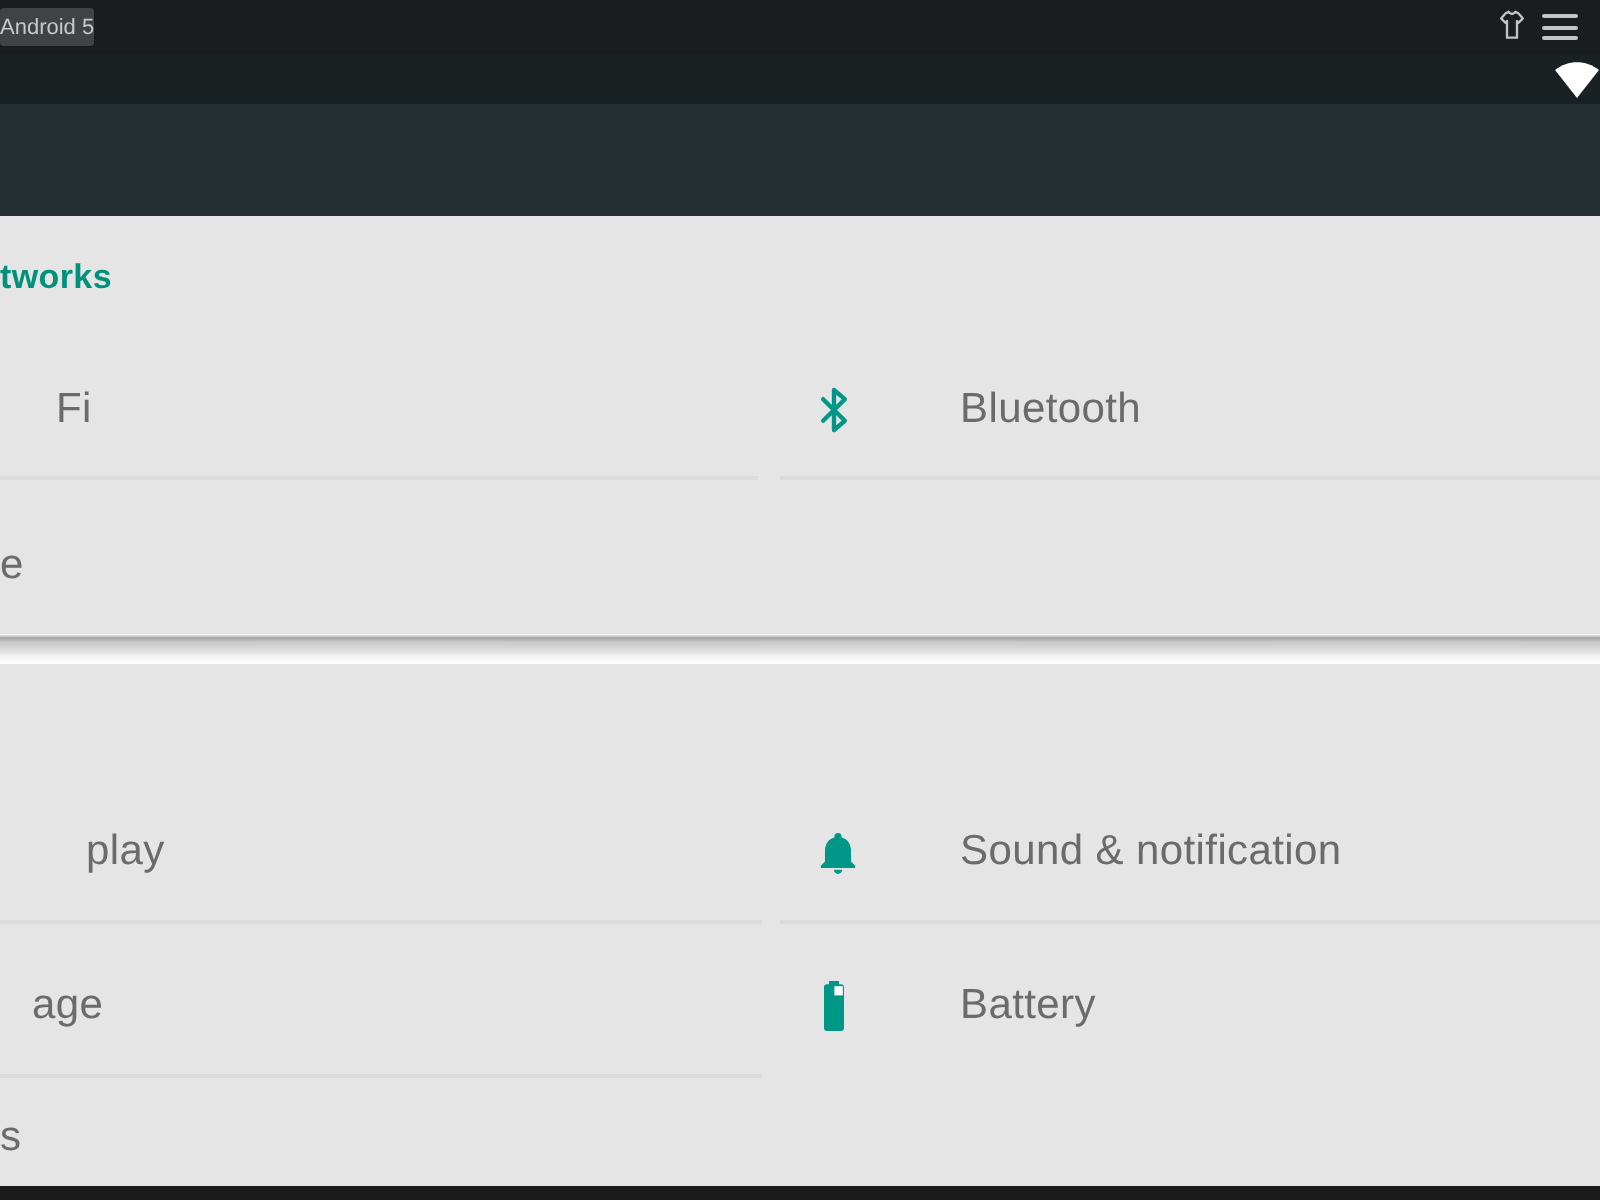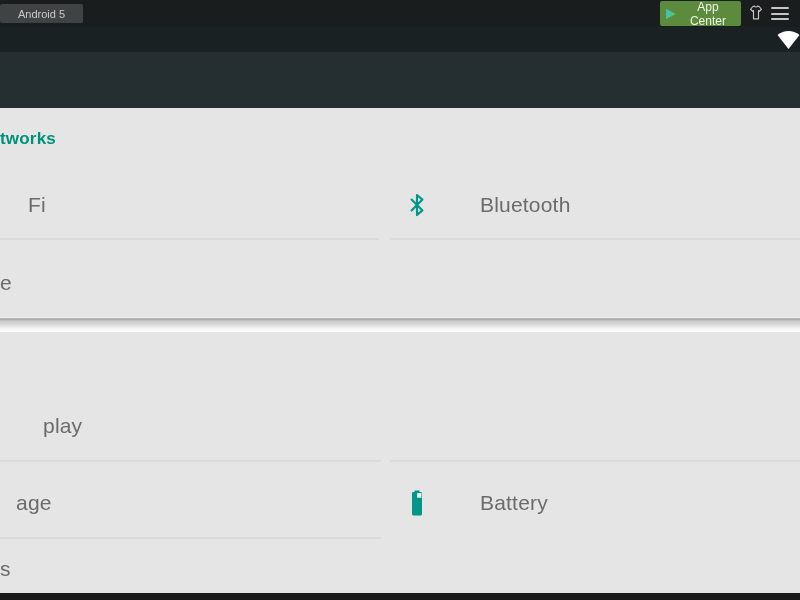--- a/index.html
+++ b/index.html
@@ -4,21 +4,21 @@
 <style>
   html,body{margin:0;padding:0;background:#000;}
   .screen{
     position:relative;width:800px;height:600px;overflow:hidden;
     background:#ffffff;font-family:"Liberation Sans",sans-serif;
     -webkit-font-smoothing:antialiased;
   }
   
   .titlebar{position:absolute;left:0;top:0;width:800px;height:27px;background:#191d1d;}
   .device-tab{
-    position:absolute;left:0;top:4px;height:19px;padding:0 18px;
+    position:absolute;left:0;top:4px;height:19px;padding:0 0;
     background:#3f4343;border-radius:2px;display:flex;align-items:center;
     color:#c9c9c9;font-size:11px;
   }
   .app-center{
     position:absolute;left:660px;top:1px;width:81px;height:25px;
     background:#5c8b3d;border:none;border-radius:2px;
     display:flex;align-items:center;justify-content:center;gap:5px;
     color:#eef4e6;font-size:12px;font-family:"Liberation Sans",sans-serif;cursor:pointer;
   }
   .tb-icon{position:absolute;top:4px;width:20px;height:18px;display:block;}
@@ -51,32 +51,20 @@
 </style>
 </head>
 <body>
 
 <div class="screen">
 
   <div class="titlebar">
     <div class="device-tab">
       <span>Android 5</span>
     </div>
-    <button class="app-center">
-      <svg width="11" height="12" viewBox="0 0 11 12">
-        <defs>
-            <linearGradient id="pg" x1="0" y1="0" x2="1" y2="1">
-          <stop offset="0" stop-color="#35c3d4"></stop>
-              <stop offset="1" stop-color="#6cc04a"></stop>
-        </linearGradient>
-          </defs>
-        <polygon points="0,0 11,6 0,12" fill="url(#pg)"></polygon>
-      </svg>
-      <span>App Center</span>
-    </button>
     <svg class="tb-icon tshirt" viewBox="0 0 24 20">
       <path d="M8 2.5 L10 1.5 C10.8 3.2 13.2 3.2 14 1.5 L16 2.5 L18.5 5.5 L16 8 L15 7 L15 17 L9 17 L9 7 L8 8 L5.5 5.5 Z" fill="none" stroke="#c4c4c4" stroke-width="1.4" stroke-linejoin="round"></path>
     </svg>
     <span class="tb-icon menu">
       <span></span>
         <span></span>
         <span></span>
     </span>
   </div>
 
@@ -109,20 +97,26 @@
       <span class="frag" style="position:static;">e</span>
     </div>
 
     <div class="separator" style="top:209px;"></div>
 
     <div class="tile" style="left:0;top:283px;width:381px;height:69px;margin-left:43px;">
       <span class="frag" style="position:static;">play</span>
     </div>
     <div class="divider" style="left:0;top:352px;width:381px;"></div>
 
+    <div class="tile" style="left:390px;top:283px;width:410px;height:69px;">
+      <svg class="t-icon" width="24" height="26" viewBox="0 0 24 24">
+        <path d="M12 23c1.15 0 2.08-.93 2.08-2.08H9.92C9.92 22.07 10.85 23 12 23zm6.5-6.2v-5.4c0-3.2-1.7-5.9-4.7-6.6v-.7c0-.9-.7-1.6-1.8-1.6s-1.8.7-1.8 1.6v.7c-3 .7-4.7 3.4-4.7 6.6v5.4l-2.1 2.1v1.1h17.2v-1.1z" fill="#009688"></path>
+      </svg>
+      <span class="t-label">Sound &amp; notification</span>
+    </div>
     <div class="divider" style="left:390px;top:352px;width:410px;"></div>
 
     <div class="tile" style="left:16px;top:360px;width:381px;height:69px;">
       <span class="frag" style="position:static;">age</span>
     </div>
     <div class="divider" style="left:0;top:429px;width:381px;"></div>
 
     <div class="tile" style="left:390px;top:360px;width:410px;height:69px;">
       <svg class="t-icon" width="20" height="27" viewBox="0 0 20 27">
         <path d="M5 4 C5 3.2 5.6 2.6 6.4 2.6 L7.5 2.6 L7.5 1 L12.5 1 L12.5 2.6 L13.6 2.6 C14.4 2.6 15 3.2 15 4 L15 24.6 C15 25.4 14.4 26 13.6 26 L6.4 26 C5.6 26 5 25.4 5 24.6 Z" fill="#009688"></path>

